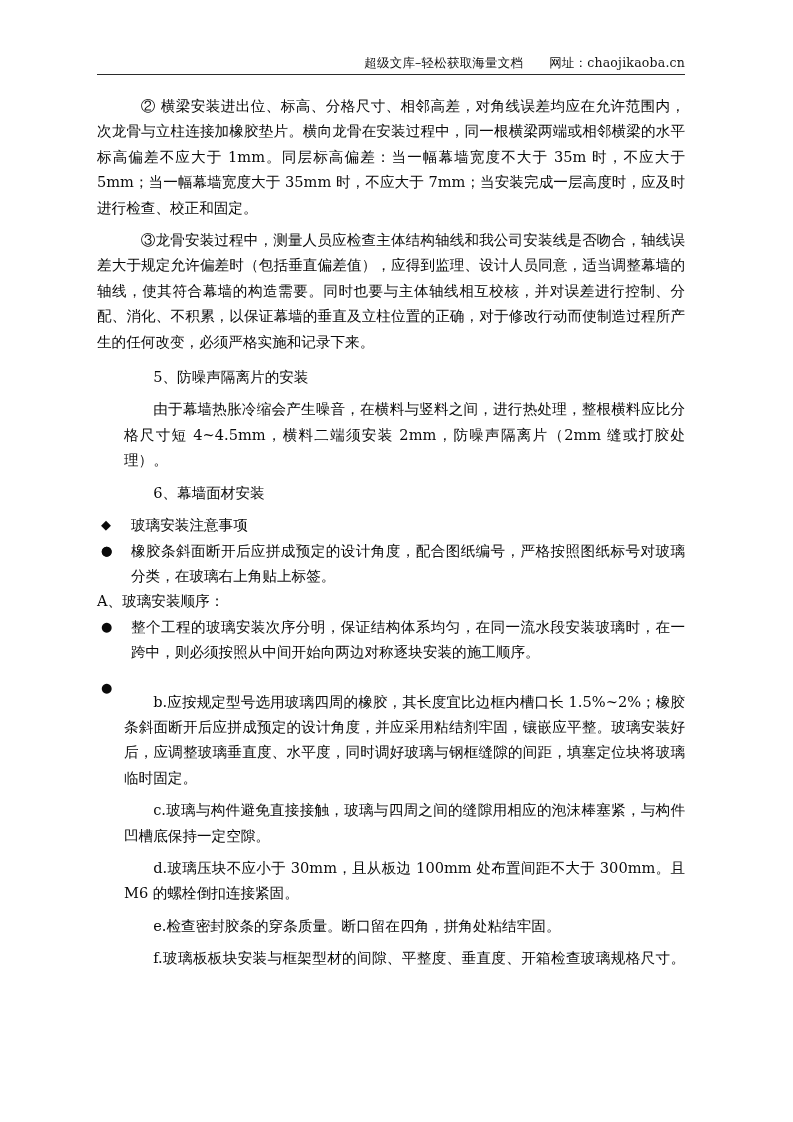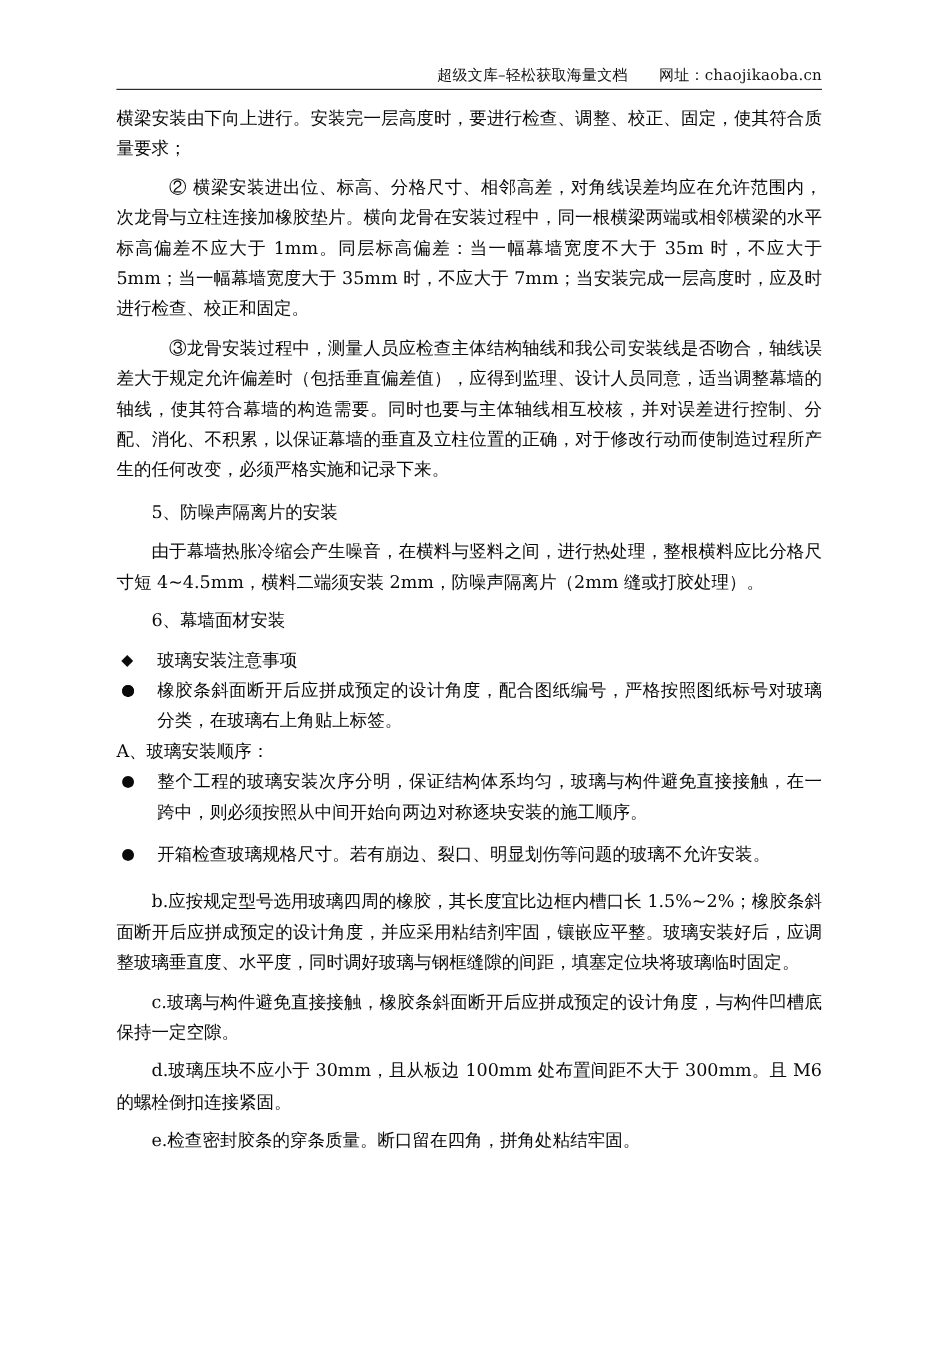--- a/index.html
+++ b/index.html
@@ -56,21 +56,21 @@
     text-align: justify;
     text-justify: inter-ideograph;
     color: #0a0a0a;
   }
   p.para {
     margin: 0 0 0 0;
     padding: 0;
     text-align: justify;
     text-justify: inter-ideograph;
   }
-  p.indent2 { text-indent: 2em; }
+  p.indent2 { text-indent: 2em; margin-left: 27px; }
   p.indent3 { text-indent: 3em; }
   p.flush   { text-indent: 0; }
 
   .spacer-s { height: 7px; }
   .spacer-m { height: 10px; }
 
   
   ul.bl {
     list-style: none;
     margin: 0;
@@ -105,21 +105,20 @@
 
     <div class="header">
       <div class="header-line">
         <span>超级文库–轻松获取海量文档</span><span class="header-gap"></span><span>网址：</span><span>chaojikaoba.cn</span>
       </div>
       <div class="header-rule"></div>
     </div>
 
     <div class="body">
 
-      <p class="para flush">横梁安装由下向上进行。安装完一层高度时，要进行检查、调整、校正、固定，使其符合质量要求；</p>
 
       <div class="spacer-s"></div>
 
       <p class="para indent3">②  横梁安装进出位、标高、分格尺寸、相邻高差，对角线误差均应在允许范围内，次龙骨与立柱连接加橡胶垫片。横向龙骨在安装过程中，同一根横梁两端或相邻横梁的水平标高偏差不应大于 1mm。同层标高偏差：当一幅幕墙宽度不大于 35m 时，不应大于 5mm；当一幅幕墙宽度大于 35mm 时，不应大于 7mm；当安装完成一层高度时，应及时进行检查、校正和固定。</p>
 
       <div class="spacer-s"></div>
 
       <p class="para indent3">③龙骨安装过程中，测量人员应检查主体结构轴线和我公司安装线是否吻合，轴线误差大于规定允许偏差时（包括垂直偏差值），应得到监理、设计人员同意，适当调整幕墙的轴线，使其符合幕墙的构造需要。同时也要与主体轴线相互校核，并对误差进行控制、分配、消化、不积累，以保证幕墙的垂直及立柱位置的正确，对于修改行动而使制造过程所产生的任何改变，必须严格实施和记录下来。</p>
 
       <div class="spacer-m"></div>
@@ -148,44 +147,43 @@
           <span class="mk">●</span>
           <span>橡胶条斜面断开后应拼成预定的设计角度，配合图纸编号，严格按照图纸标号对玻璃分类，在玻璃右上角贴上标签。</span>
         </li>
       </ul>
 
       <p class="para label-a">A、玻璃安装顺序：</p>
 
       <ul class="bl list-b">
         <li>
           <span class="mk">●</span>
-          <span>整个工程的玻璃安装次序分明，保证结构体系均匀，玻璃与构件避免直接接触，在一跨中，则必须按照从中间开始向两边对称逐块安装的施工顺序。</span>
+          <span>整个工程的玻璃安装次序分明，保证结构体系均匀，在同一流水段安装玻璃时，在一跨中，则必须按照从中间开始向两边对称逐块安装的施工顺序。</span>
         </li>
       </ul>
 
 
       <div class="spacer-m"></div>
 
       <ul class="bl list-c">
         <li>
           <span class="mk">●</span>
-          <span>开箱检查玻璃规格尺寸。若有崩边、裂口、明显划伤等问题的玻璃不允许安装。</span>
         </li>
       </ul>
 
       <div class="spacer-s"></div>
 
 
       <div class="spacer-s"></div>
 
       <p class="para indent2">b.应按规定型号选用玻璃四周的橡胶，其长度宜比边框内槽口长 1.5%~2%；橡胶条斜面断开后应拼成预定的设计角度，并应采用粘结剂牢固，镶嵌应平整。玻璃安装好后，应调整玻璃垂直度、水平度，同时调好玻璃与钢框缝隙的间距，填塞定位块将玻璃临时固定。</p>
 
       <div class="spacer-s"></div>
 
-      <p class="para indent2">c.玻璃与构件避免直接接触，橡胶条斜面断开后应拼成预定的设计角度，与构件凹槽底保持一定空隙。</p>
+      <p class="para indent2">c.玻璃与构件避免直接接触，玻璃与四周之间的缝隙用相应的泡沫棒塞紧，与构件凹槽底保持一定空隙。</p>
 
       <div class="spacer-s"></div>
 
       <p class="para indent2">d.玻璃压块不应小于 30mm，且从板边 100mm 处布置间距不大于 300mm。且 M6 的螺栓倒扣连接紧固。</p>
 
       <div class="spacer-s"></div>
 
       <p class="para indent2">e.检查密封胶条的穿条质量。断口留在四角，拼角处粘结牢固。</p>
 
       <div class="spacer-s"></div>

